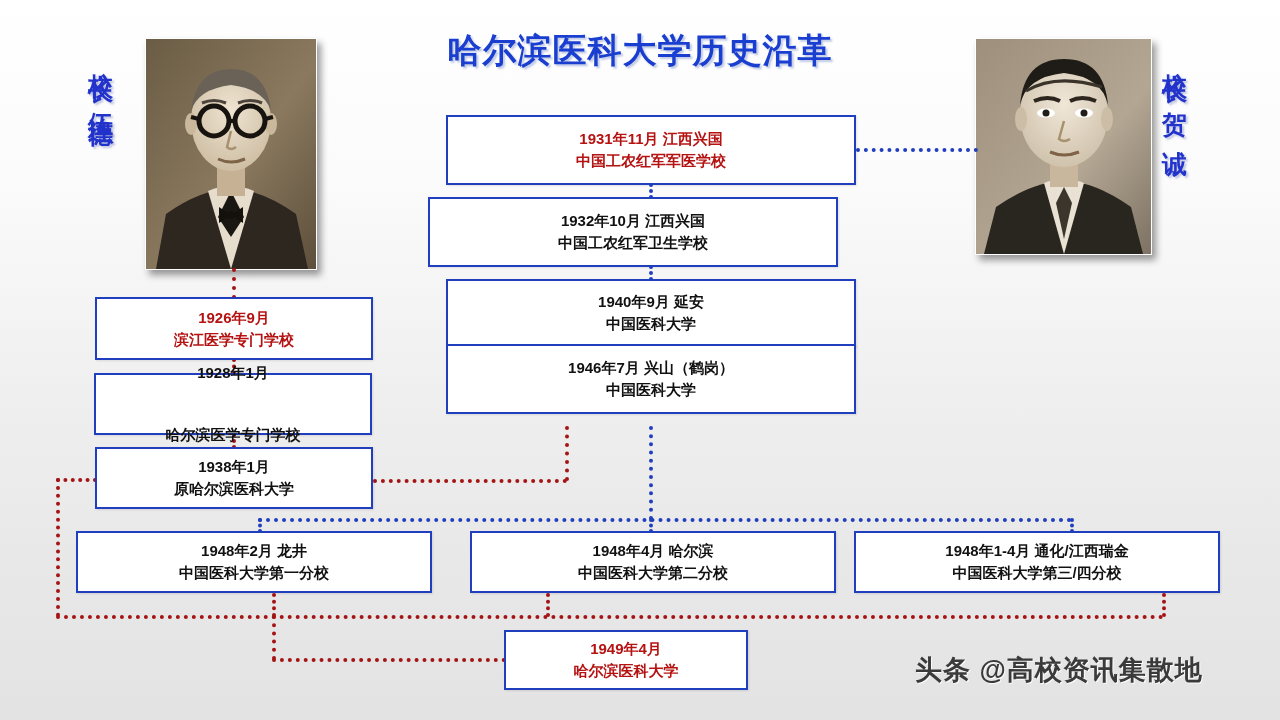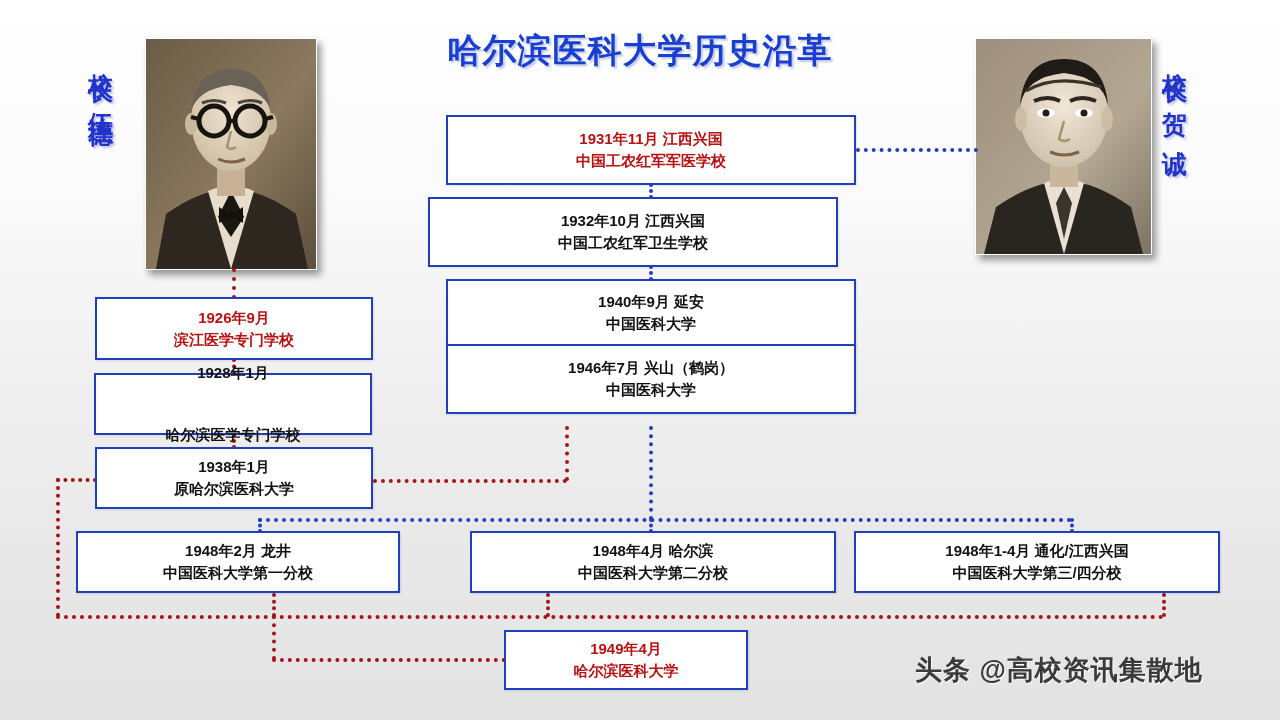--- a/index.html
+++ b/index.html
@@ -82,21 +82,21 @@
   #n1932 { left: 428px; top: 197px; width: 410px; height: 70px; text-align: center; }
   #n1940 { left: 446px; top: 279px; width: 410px; height: 68px; }
   #n1946 { left: 446px; top: 344px; width: 410px; height: 70px; }
 
   
   #n1926 { left: 95px; top: 297px; width: 278px; height: 63px; }
   #n1928 { left: 94px; top: 373px; width: 278px; height: 62px; gap: 40px; }
   #n1938 { left: 95px; top: 447px; width: 278px; height: 62px; }
 
   
-  #n1948a { left: 76px;  top: 531px; width: 324px; height: 62px; }
+  #n1948a { left: 76px;  top: 531px; width: 356px; height: 62px; }
   #n1948b { left: 470px; top: 531px; width: 366px; height: 62px; }
   #n1948c { left: 854px; top: 531px; width: 366px; height: 62px; }
 
   #n1949  { left: 504px; top: 630px; width: 244px; height: 60px; }
 
   
   .conn { position: absolute; }
   .v-blue {
     width: 0;
     border-left: 4px dotted #1f3fbf;
@@ -294,21 +294,21 @@
     <span class="l1">1948年2月 龙井</span>
     <span class="l2">中国医科大学第一分校</span>
   </div>
 
   <div class="node" id="n1948b">
     <span class="l1">1948年4月 哈尔滨</span>
     <span class="l2">中国医科大学第二分校</span>
   </div>
 
   <div class="node" id="n1948c">
-    <span class="l1">1948年1-4月 通化/江西兴国</span>
+    <span class="l1">1948年1-4月 通化/江西瑞金</span>
     <span class="l2">中国医科大学第三/四分校</span>
   </div>
 
   <div class="node red" id="n1949">
     <span class="l1">1949年4月</span>
     <span class="l2">哈尔滨医科大学</span>
   </div>
 
   <div id="watermark">头条 @高校资讯集散地</div>
 

